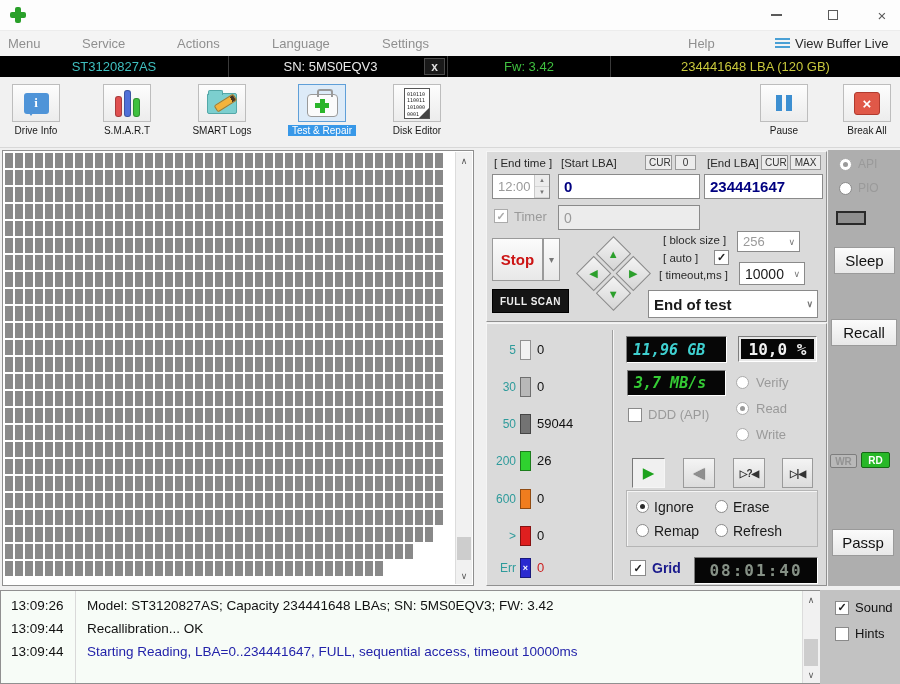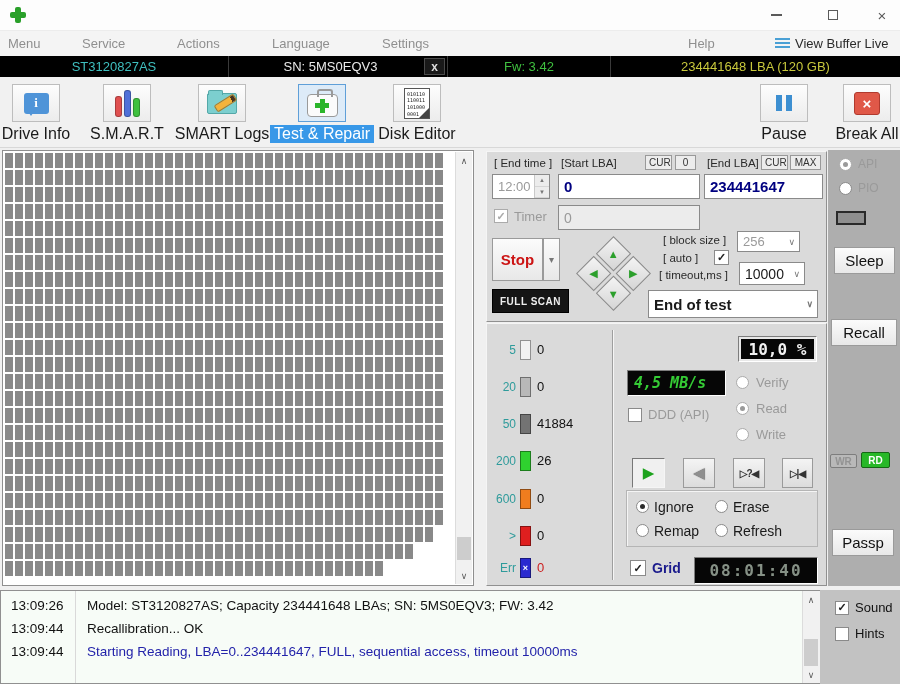--- a/index.html
+++ b/index.html
@@ -28,21 +28,21 @@
   .infobar { left:0; top:56px; width:900px; height:21px; background:#000; }
   .iseg { top:0; height:21px; display:flex; align-items:center; justify-content:center; font-size:13px; }
   .iseg.bline { border-left:1px solid #3a3a3a; }
   .ix { top:2px; left:424px; width:21px; height:17px; background:#191919; border:1px solid #4a4a4a; color:#dcdcdc; display:flex; align-items:center; justify-content:center; font-size:12px; font-weight:bold; }
 
   
   .toolbar { left:0; top:77px; width:900px; height:71px; background:#f1f1f1; border-bottom:1px solid #d8d8d8; }
   .titem { top:0; height:70px; display:flex; flex-direction:column; align-items:center; cursor:default; }
   .tbtnbox { margin-top:7px; width:48px; height:38px; border:1px solid #bdbdbd; background:linear-gradient(#fdfdfd,#ececec); display:flex; align-items:center; justify-content:center; }
   .tbtnbox.sel { border-color:#5f9fd8; background:#ddebf8; }
-  .tlabel { margin-top:3px; font-size:16px; color:#1a1a1a; white-space:nowrap; }
+  .tlabel { margin-top:3px; font-size:10px; color:#1a1a1a; white-space:nowrap; }
   .tlabel.sel { background:#3898e8; color:#fff; padding:0 4px; }
   .ico-info { width:25px; height:21px; background:#4f94d8; border-radius:3px; position:relative; display:flex; align-items:center; justify-content:center; color:#fff; font:bold 13px "Liberation Serif",serif; }
   .ico-info::after { content:""; position:absolute; left:3px; bottom:-6px; border:4px solid transparent; border-top:6px solid #4f94d8; }
   .ico-smart { display:flex; align-items:flex-end; gap:2px; height:27px; }
   .ico-smart i { display:block; width:7px; border-radius:3px; border:1px solid rgba(0,0,0,.25); }
   .vial-r { height:21px; background:#e05050; } .vial-b { height:27px; background:#5070d8; } .vial-g { height:19px; background:#3fc03f; }
   .ico-folder { width:30px; height:21px; background:#7ccfcf; border:1px solid #54a8a8; border-radius:2px; position:relative; }
   .ico-folder::before { content:""; position:absolute; top:-4px; left:0; width:13px; height:4px; background:#7ccfcf; border:1px solid #54a8a8; border-bottom:none; border-radius:2px 2px 0 0; }
   .ico-folder::after { content:""; position:absolute; left:6px; top:5px; width:21px; height:6px; background:linear-gradient(90deg,#f5b33a 0 82%,#4a3520 82%); border:1px solid #b07820; border-radius:2px; transform:rotate(-32deg); }
   .ico-case { width:31px; height:23px; background:#fbfbfb; border:1px solid #9a9a9a; border-radius:4px; position:relative; margin-top:5px; }
@@ -1434,28 +1434,28 @@
   </div>
 </div>
 
 <div class="abs panel" style="left:486px;top:323px;width:341px;height:263px">
   <div class="crow" style="top:15px">
     <span class="c-label">5</span>
     <span class="c-block" style="background: rgb(242, 242, 242);"></span>
     <span class="c-value">0</span>
   </div>
   <div class="crow" style="top:52px">
-    <span class="c-label">20</span>
+    <span class="c-label">30</span>
     <span class="c-block" style="background: rgb(184, 184, 184);"></span>
     <span class="c-value">0</span>
   </div>
   <div class="crow" style="top:89px">
     <span class="c-label">50</span>
     <span class="c-block" style="background: rgb(115, 115, 115);"></span>
-    <span class="c-value">41884</span>
+    <span class="c-value">59044</span>
   </div>
   <div class="crow" style="top:126px">
     <span class="c-label">200</span>
     <span class="c-block" style="background: rgb(47, 209, 47);"></span>
     <span class="c-value">26</span>
   </div>
   <div class="crow" style="top:164px">
     <span class="c-label">600</span>
     <span class="c-block" style="background: rgb(240, 125, 30);"></span>
     <span class="c-value">0</span>
@@ -1465,22 +1465,23 @@
     <span class="c-block" style="background: rgb(223, 31, 31);"></span>
     <span class="c-value">0</span>
   </div>
   <div class="crow" style="top:233px">
     <span class="c-label">Err</span>
     <span class="c-block" style="background: rgb(42, 42, 208);">×</span>
     <span class="c-value" style="color:#cc2222">0</span>
   </div>
   <div class="vdiv"></div>
 
+  <div class="lcd gb" style="left:139px;top:12px;width:101px;height:27px">11,96 GB</div>
   <div class="lcd pct" style="left:251px;top:12px;width:79px;height:26px">10,0 %</div>
-  <div class="lcd spd" style="left:140px;top:46px;width:99px;height:26px">4,5 MB/s</div>
+  <div class="lcd spd" style="left:140px;top:46px;width:99px;height:26px">3,7 MB/s</div>
 
   <div class="radio disabled" style="left:249px;top:52px"></div>
   <span class="rlabel gray" style="left:269px;top:51px">Verify</span>
   <div class="radio checked disabled" style="left:249px;top:78px"></div>
   <span class="rlabel gray" style="left:269px;top:77px">Read</span>
   <div class="radio disabled" style="left:249px;top:104px"></div>
   <span class="rlabel gray" style="left:269px;top:103px">Write</span>
   <div class="checkbox" style="left:141px;top:84px;background:#fff;color:transparent"></div>
   <span class="rlabel gray" style="left:161px;top:83px">DDD (API)</span>
 

